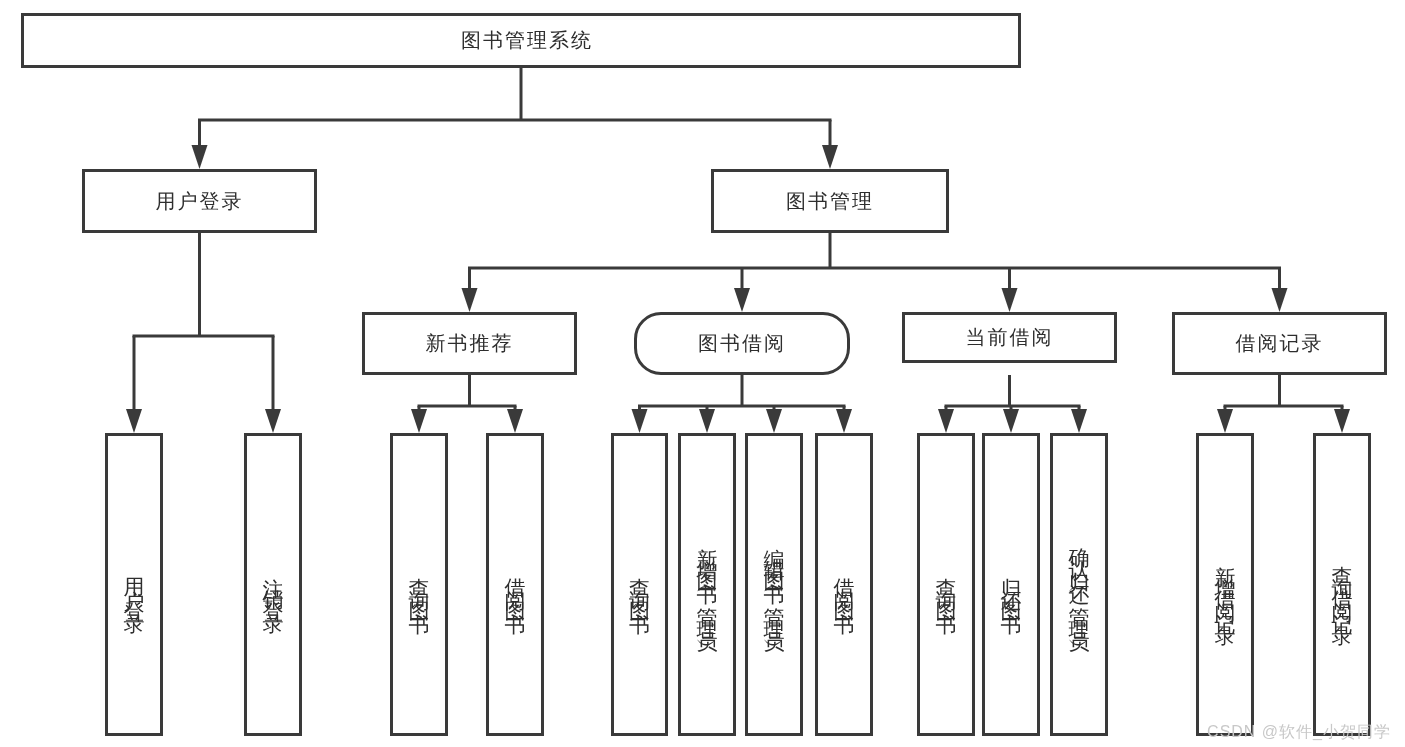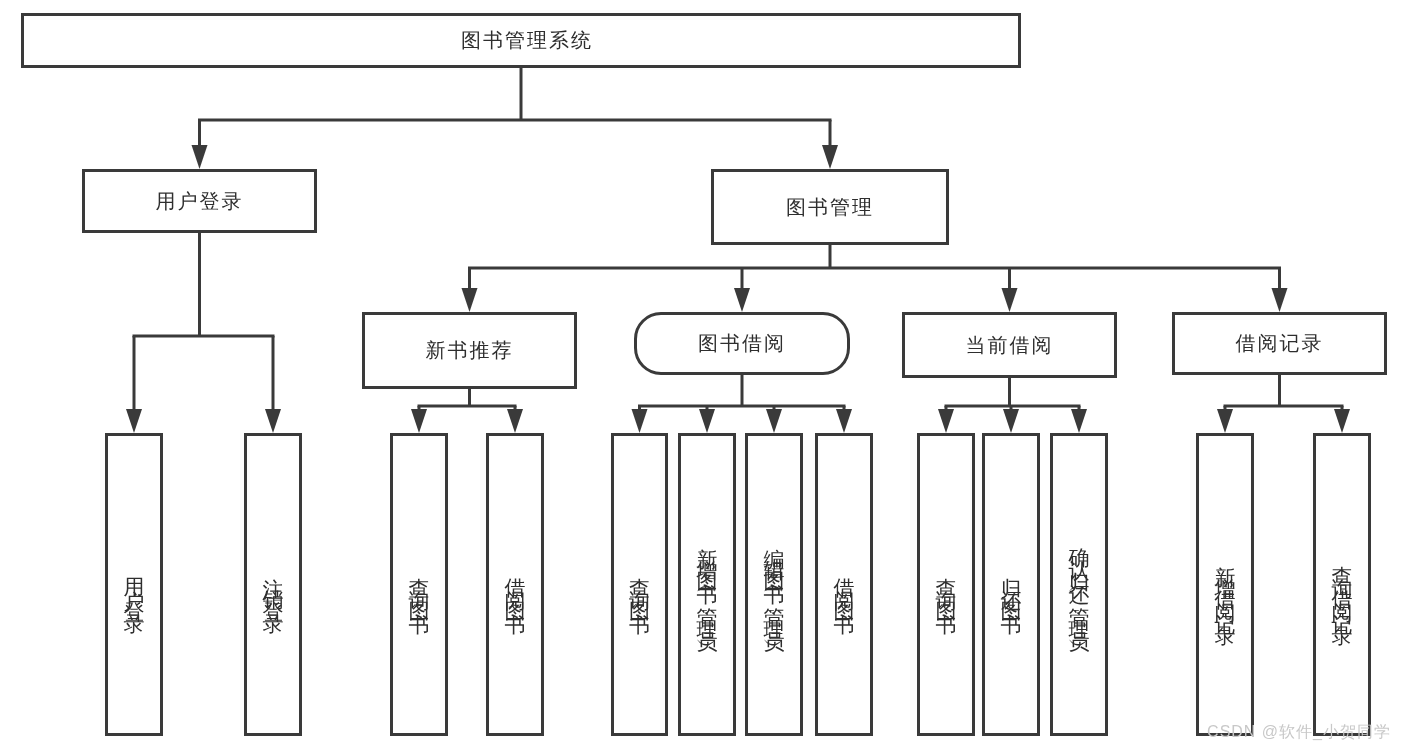--- a/index.html
+++ b/index.html
@@ -90,30 +90,30 @@
       <line x1="1342" y1="406" x2="1342" y2="411" stroke="#3a3a3a" stroke-width="3"></line>
       <polygon points="1334,409 1350,409 1342,433" fill="#3a3a3a"></polygon>
     </svg>
   <div id="nodes">
       <div class="node" style="left: 21px; top: 13px; width: 1000px; height: 55px; padding-left: 12px;">
         <span class="lbl">图书管理系统</span>
       </div>
       <div class="node" style="left: 82px; top: 169px; width: 235px; height: 64px;">
         <span class="lbl">用户登录</span>
       </div>
-      <div class="node" style="left: 711px; top: 169px; width: 238px; height: 76px;">
+      <div class="node" style="left: 711px; top: 169px; width: 238px; height: 64px;">
         <span class="lbl">图书管理</span>
       </div>
-      <div class="node" style="left: 362px; top: 312px; width: 215px; height: 77px;">
+      <div class="node" style="left: 362px; top: 312px; width: 215px; height: 63px;">
         <span class="lbl">新书推荐</span>
       </div>
       <div class="node" style="left: 634px; top: 312px; width: 216px; height: 63px; border-radius: 27px;">
         <span class="lbl">图书借阅</span>
       </div>
-      <div class="node" style="left: 902px; top: 312px; width: 215px; height: 66px;">
+      <div class="node" style="left: 902px; top: 312px; width: 215px; height: 51px;">
         <span class="lbl">当前借阅</span>
       </div>
       <div class="node" style="left: 1172px; top: 312px; width: 215px; height: 63px;">
         <span class="lbl">借阅记录</span>
       </div>
       <div class="node vertical" style="left: 105px; top: 433px; width: 58px; height: 303px;">
         <span class="lbl">用户登录</span>
       </div>
       <div class="node vertical" style="left: 244px; top: 433px; width: 58px; height: 303px;">
         <span class="lbl">注销登录</span>

